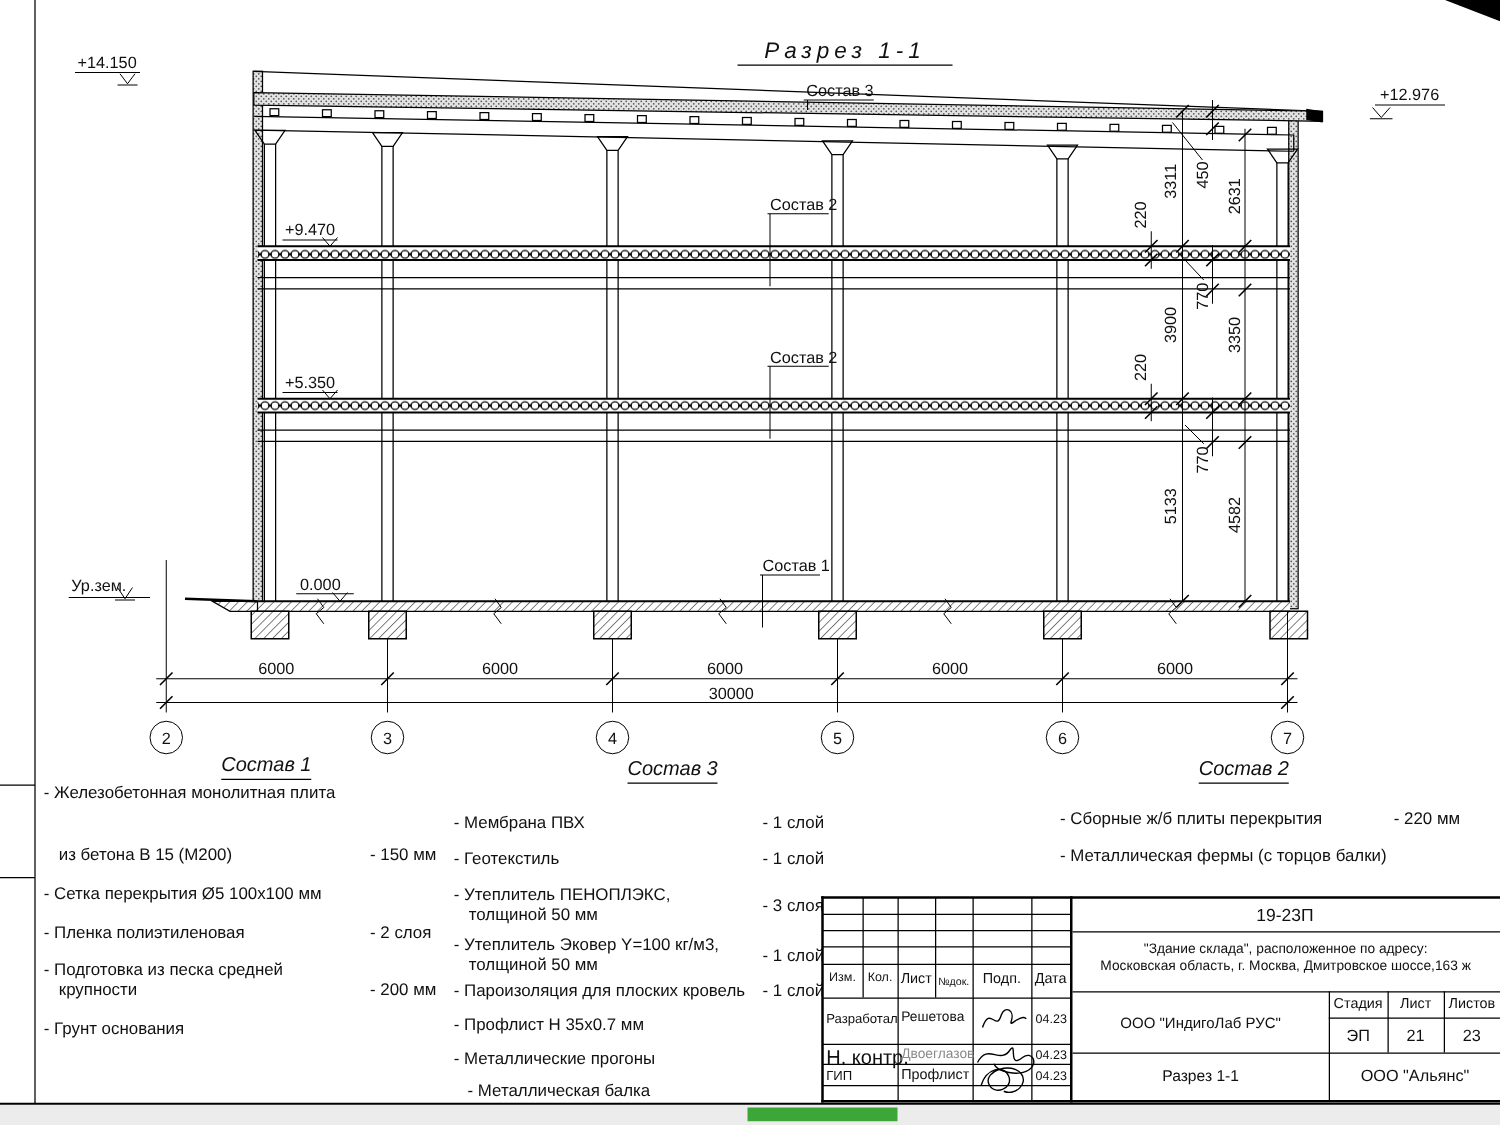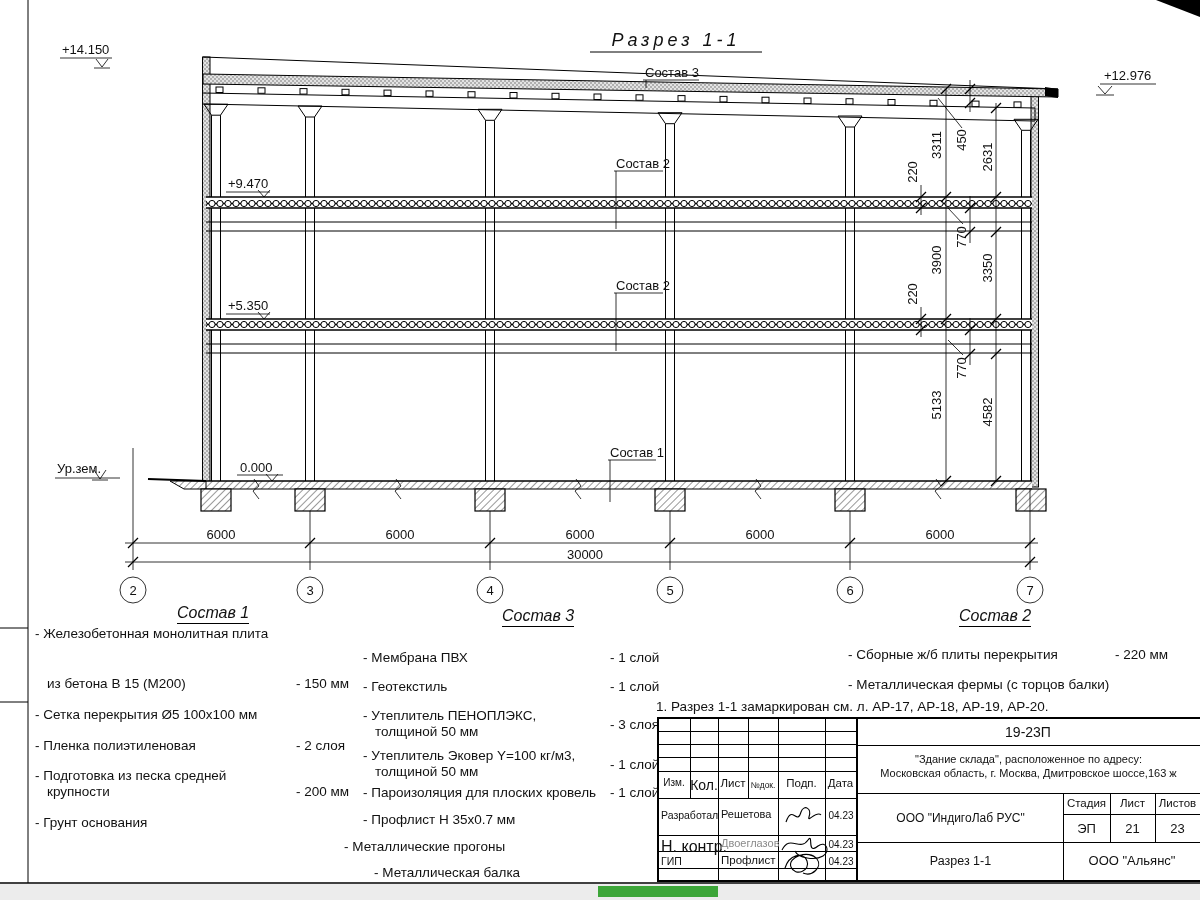--- a/index.html
+++ b/index.html
@@ -322,32 +322,31 @@
   <div class="t lv" style="left:610px;top:679px;">- 1 слой</div>
   <div class="t li" style="left:363px;top:708px;">- Утеплитель ПЕНОПЛЭКС,</div>
   <div class="t li" style="left:375px;top:724px;">толщиной 50 мм</div>
   <div class="t lv" style="left:610px;top:717px;">- 3 слоя</div>
   <div class="t li" style="left:363px;top:748px;">- Утеплитель Эковер Y=100 кг/м3,</div>
   <div class="t li" style="left:375px;top:764px;">толщиной 50 мм</div>
   <div class="t lv" style="left:610px;top:757px;">- 1 слой</div>
   <div class="t li" style="left:363px;top:785px;">- Пароизоляция для плоских кровель</div>
   <div class="t lv" style="left:610px;top:785px;">- 1 слой</div>
   <div class="t li" style="left:363px;top:812px;">- Профлист Н 35х0.7 мм</div>
-  <div class="t li" style="left:344px;top:839px;text-align:center;">- Металлические прогоны</div>
+  <div class="t li" style="left:363px;top:839px;text-align:center;">- Металлические прогоны</div>
   <div class="t li" style="left:374px;top:865px;">- Металлическая балка</div>
 </div>
 
 <div>
   <div class="t lg-head" style="left:959px;top:607px;">Состав 2</div>
   <div class="t li" style="left:848px;top:647px;">- Сборные ж/б плиты перекрытия</div>
   <div class="t lv" style="left:1115px;top:647px;">- 220 мм</div>
   <div class="t li" style="left:848px;top:677px;">- Металлическая фермы (с торцов балки)</div>
 </div>
 
-<div class="t" style="left:656px;top:699px;font-size:13.5px;">1. Разрез 1-1 замаркирован см. л. АР-17, АР-18, АР-19, АР-20.</div>
 
 <div>
 
   <div class="hl" style="left:657px;top:717px;width:543px;height:2px;"></div>
   <div class="hl" style="left:657px;top:880px;width:543px;height:2px;"></div>
   <div class="vl" style="left:657px;top:717px;width:2px;height:165px;"></div>
   <div class="vl" style="left:856px;top:717px;width:2px;height:165px;"></div>
 
   <div class="hl" style="left:658px;top:731px;width:198px;height:1px;"></div>
   <div class="hl" style="left:658px;top:744px;width:198px;height:1px;"></div>
@@ -365,21 +364,21 @@
 
   <div class="hl" style="left:858px;top:745px;width:342px;height:1px;"></div>
   <div class="hl" style="left:858px;top:793px;width:342px;height:1px;"></div>
   <div class="hl" style="left:1063px;top:814px;width:137px;height:1px;"></div>
   <div class="hl" style="left:858px;top:842px;width:342px;height:1px;"></div>
   <div class="vl" style="left:1063px;top:793px;width:1px;height:88px;"></div>
   <div class="vl" style="left:1110px;top:793px;width:1px;height:49px;"></div>
   <div class="vl" style="left:1155px;top:793px;width:1px;height:49px;"></div>
 
   <div class="t ctr" style="left:658px;top:777px;width:32px;font-size:10px;">Изм.</div>
-  <div class="t ctr" style="left:690px;top:777px;width:28px;font-size:14px;">Кол.</div>
+  <div class="t ctr" style="left:690px;top:777px;width:28px;font-size:10px;">Кол.</div>
   <div class="t ctr" style="left:718px;top:777px;width:30px;font-size:11.5px;">Лист</div>
   <div class="t ctr" style="left:748px;top:780px;width:30px;font-size:8.5px;">№док.</div>
   <div class="t ctr" style="left:778px;top:777px;width:47px;font-size:11.5px;">Подп.</div>
   <div class="t ctr" style="left:825px;top:777px;width:31px;font-size:11.5px;">Дата</div>
 
   <div class="t" style="left:661px;top:809px;font-size:10.5px;">Разработал</div>
   <div class="t" style="left:721px;top:808px;font-size:11px;">Решетова</div>
   <div class="t ctr" style="left:826px;top:810px;width:30px;font-size:10px;">04.23</div>
   <div class="t" style="left:661px;top:838px;font-size:16px;">Н. контр.</div>
   <div class="t grey" style="left:721px;top:837px;font-size:11px;">Двоеглазов</div>

